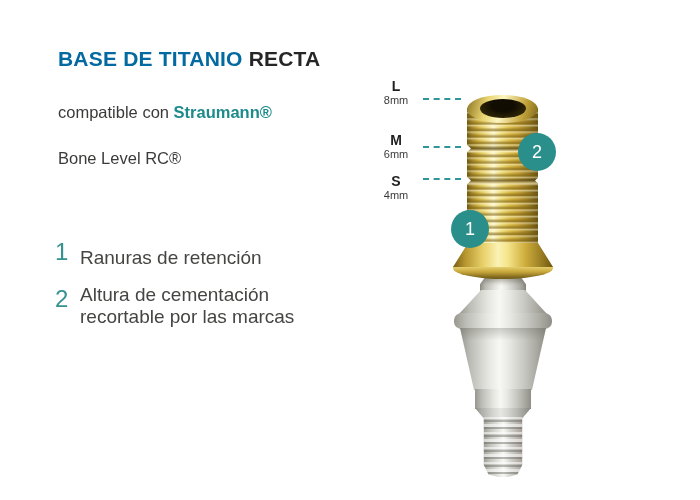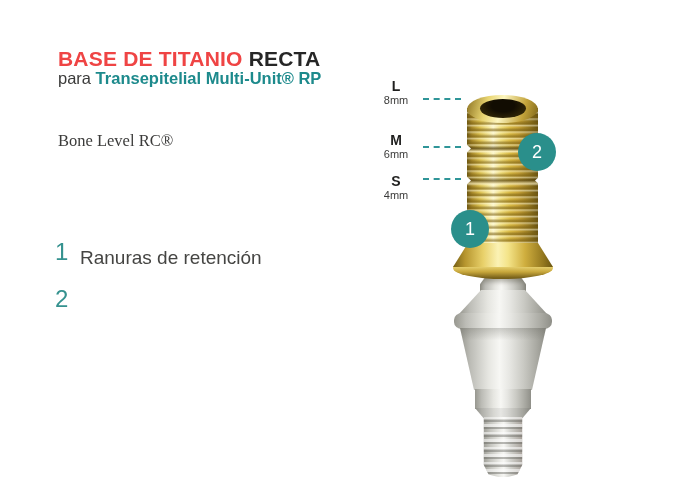--- a/index.html
+++ b/index.html
@@ -4,25 +4,25 @@
 <style>
   html,body{margin:0;padding:0;background:#ffffff;}
   .canvas{
     position:relative;width:700px;height:500px;background:#ffffff;overflow:hidden;
     font-family:"Liberation Sans","DejaVu Sans",sans-serif;
   }
   .abs{position:absolute;}
 
   
   .title{left:58px;top:33px;font-size:21px;font-weight:700;letter-spacing:.2px;white-space:nowrap;}
-  .accent{color:#ef4444;}
+  .accent{color:#0369a1;}
   .dark{color:#262626;text-align:right;}
   .hline{left:58px;font-size:16.5px;color:#3b3b3a;white-space:nowrap;}
   .hline b{color:#1d8a8c;font-weight:700;}
-  .l2{top:69px;} .l3{top:103px;} .l4{top:131px;font-family:Liberation Serif, serif;}
+  .l2{top:69px;} .l3{top:103px;} .l4{top:149px;}
 
   
   .leg-num{color:#35928f;font-size:24px;font-weight:400;line-height:1;}
   .leg-txt{color:#454543;font-size:19px;line-height:1.18;}
 
   
   .rotatorio{left:440px;top:58px;width:126px;text-align:center;font-size:12.5px;
     font-weight:700;color:#1d8a8c;letter-spacing:.4px;}
   .mark{left:374px;width:44px;text-align:center;}
   .mark .letter{display:block;font-size:14px;font-weight:700;color:#1f1f1e;line-height:14px;}
@@ -89,29 +89,30 @@
         rgba(255,255,255,.55) 0 2px, rgba(88,88,82,.4) 3px 5px, rgba(255,255,255,0) 5px 7.5px),
       linear-gradient(90deg,#9b9b94 0%,#c4c4be 18%,#efefeb 45%,#f6f6f3 52%,#d4d4cf 68%,#a39d96 100%);}
 </style>
 </head>
 <body>
 
 <div class="canvas">
 
   <h1 class="abs title"><span class="accent">BASE DE TITANIO</span><span class="dark">&nbsp;</span><span class="dark">RECTA</span></h1>
 
-  <div class="abs hline l2"><span>para </span><b>Transepitelial Multi-Unit® RP</b></div>
 
+  <div class="abs hline l3"><span>compatible con </span><b>Straumann®</b></div>
 
   <div class="abs hline l4">Bone Level RC®</div>
 
   <div class="abs leg-num" style="left:55px;top:240px;">1</div>
   <div class="abs leg-txt" style="left:80px;top:247px;width:240px;">Ranuras de retención</div>
 
   <div class="abs leg-num" style="left:55px;top:287px;">2</div>
+  <div class="abs leg-txt" style="left:80px;top:284px;width:240px;">Altura de cementación recortable por las marcas</div>
 
 
   <div class="abs mark" style="top:79px;">
     <span class="letter">L</span>
     <span class="size">8mm</span>
   </div>
   <div class="abs mark" style="top:133px;">
     <span class="letter">M</span>
     <span class="size">6mm</span>
   </div>

